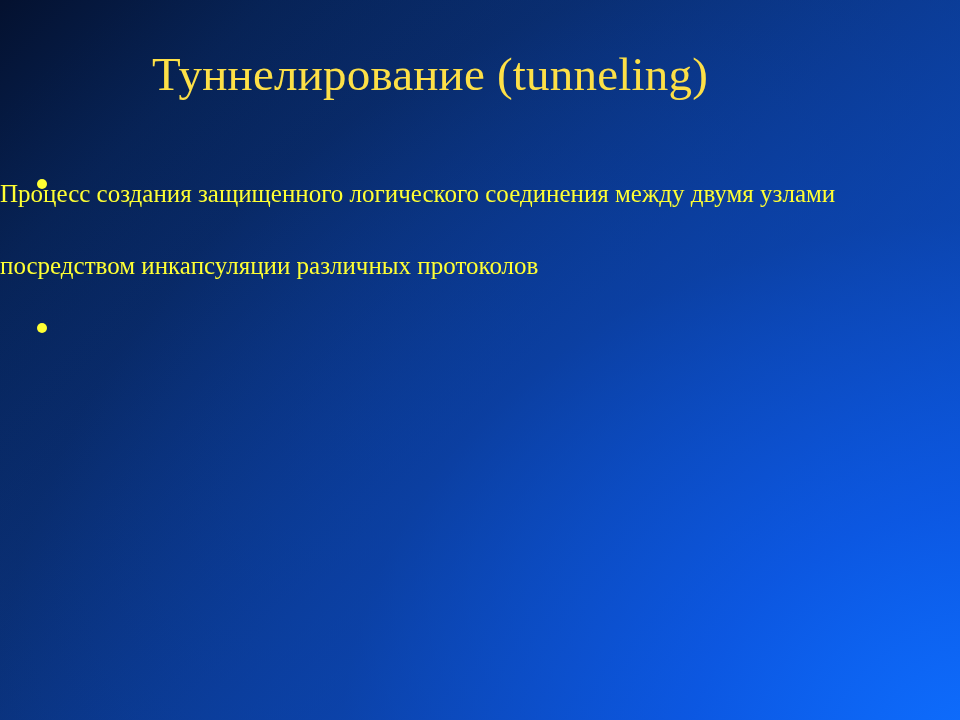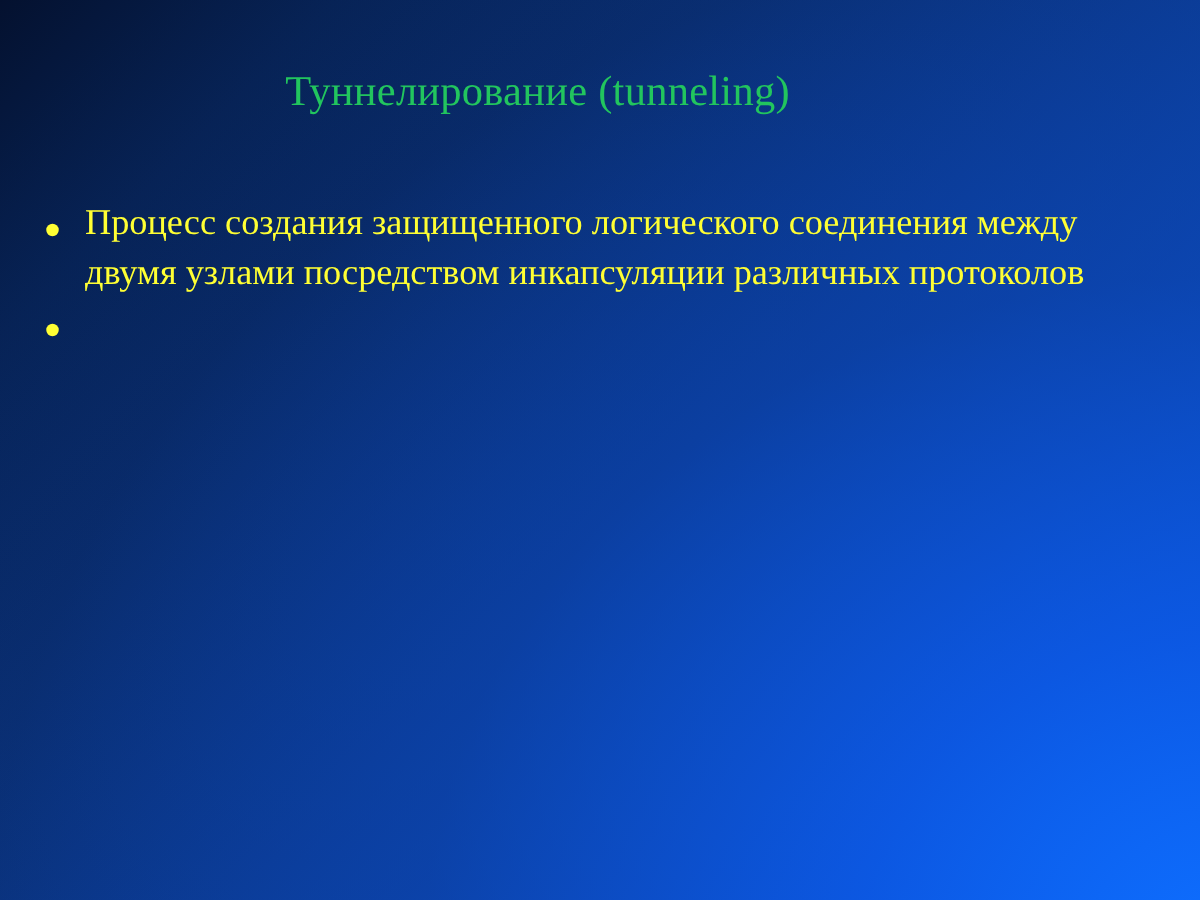--- a/index.html
+++ b/index.html
@@ -39,42 +39,41 @@
     z-index: 2;
     width: 100%;
     height: 100%;
   }
   .slide-title {
     position: absolute;
     left: 0;
     top: 46px;
     width: 860px;
     text-align: center;
-    color: #22c55e;
+    color: #fde047;
     font-family: "Liberation Serif", "DejaVu Serif", serif;
-    font-size: 34px;
+    font-size: 47px;
     line-height: 56px;
     letter-spacing: 0.2px;
     white-space: nowrap;
   }
   .body-block {
     position: absolute;
     left: 0;
     top: 158px;
     width: 960px;
   }
   .bullet-item {
     position: relative;
-    padding-left: 68px;
     padding-right: 38px;
     margin: 0 0 0 0;
     color: #ffff33;
     font-family: "Liberation Serif", "DejaVu Serif", serif;
-    font-size: 29px;
-    line-height: 40px;
+    font-size: 25px;
+    line-height: 72px;
     text-align: left;
   }
   .bullet-item + .bullet-item {
     margin-top: 0px;
   }
   .bullet-dot {
     position: absolute;
     left: 37px;
     top: 21px;
     width: 10px;

